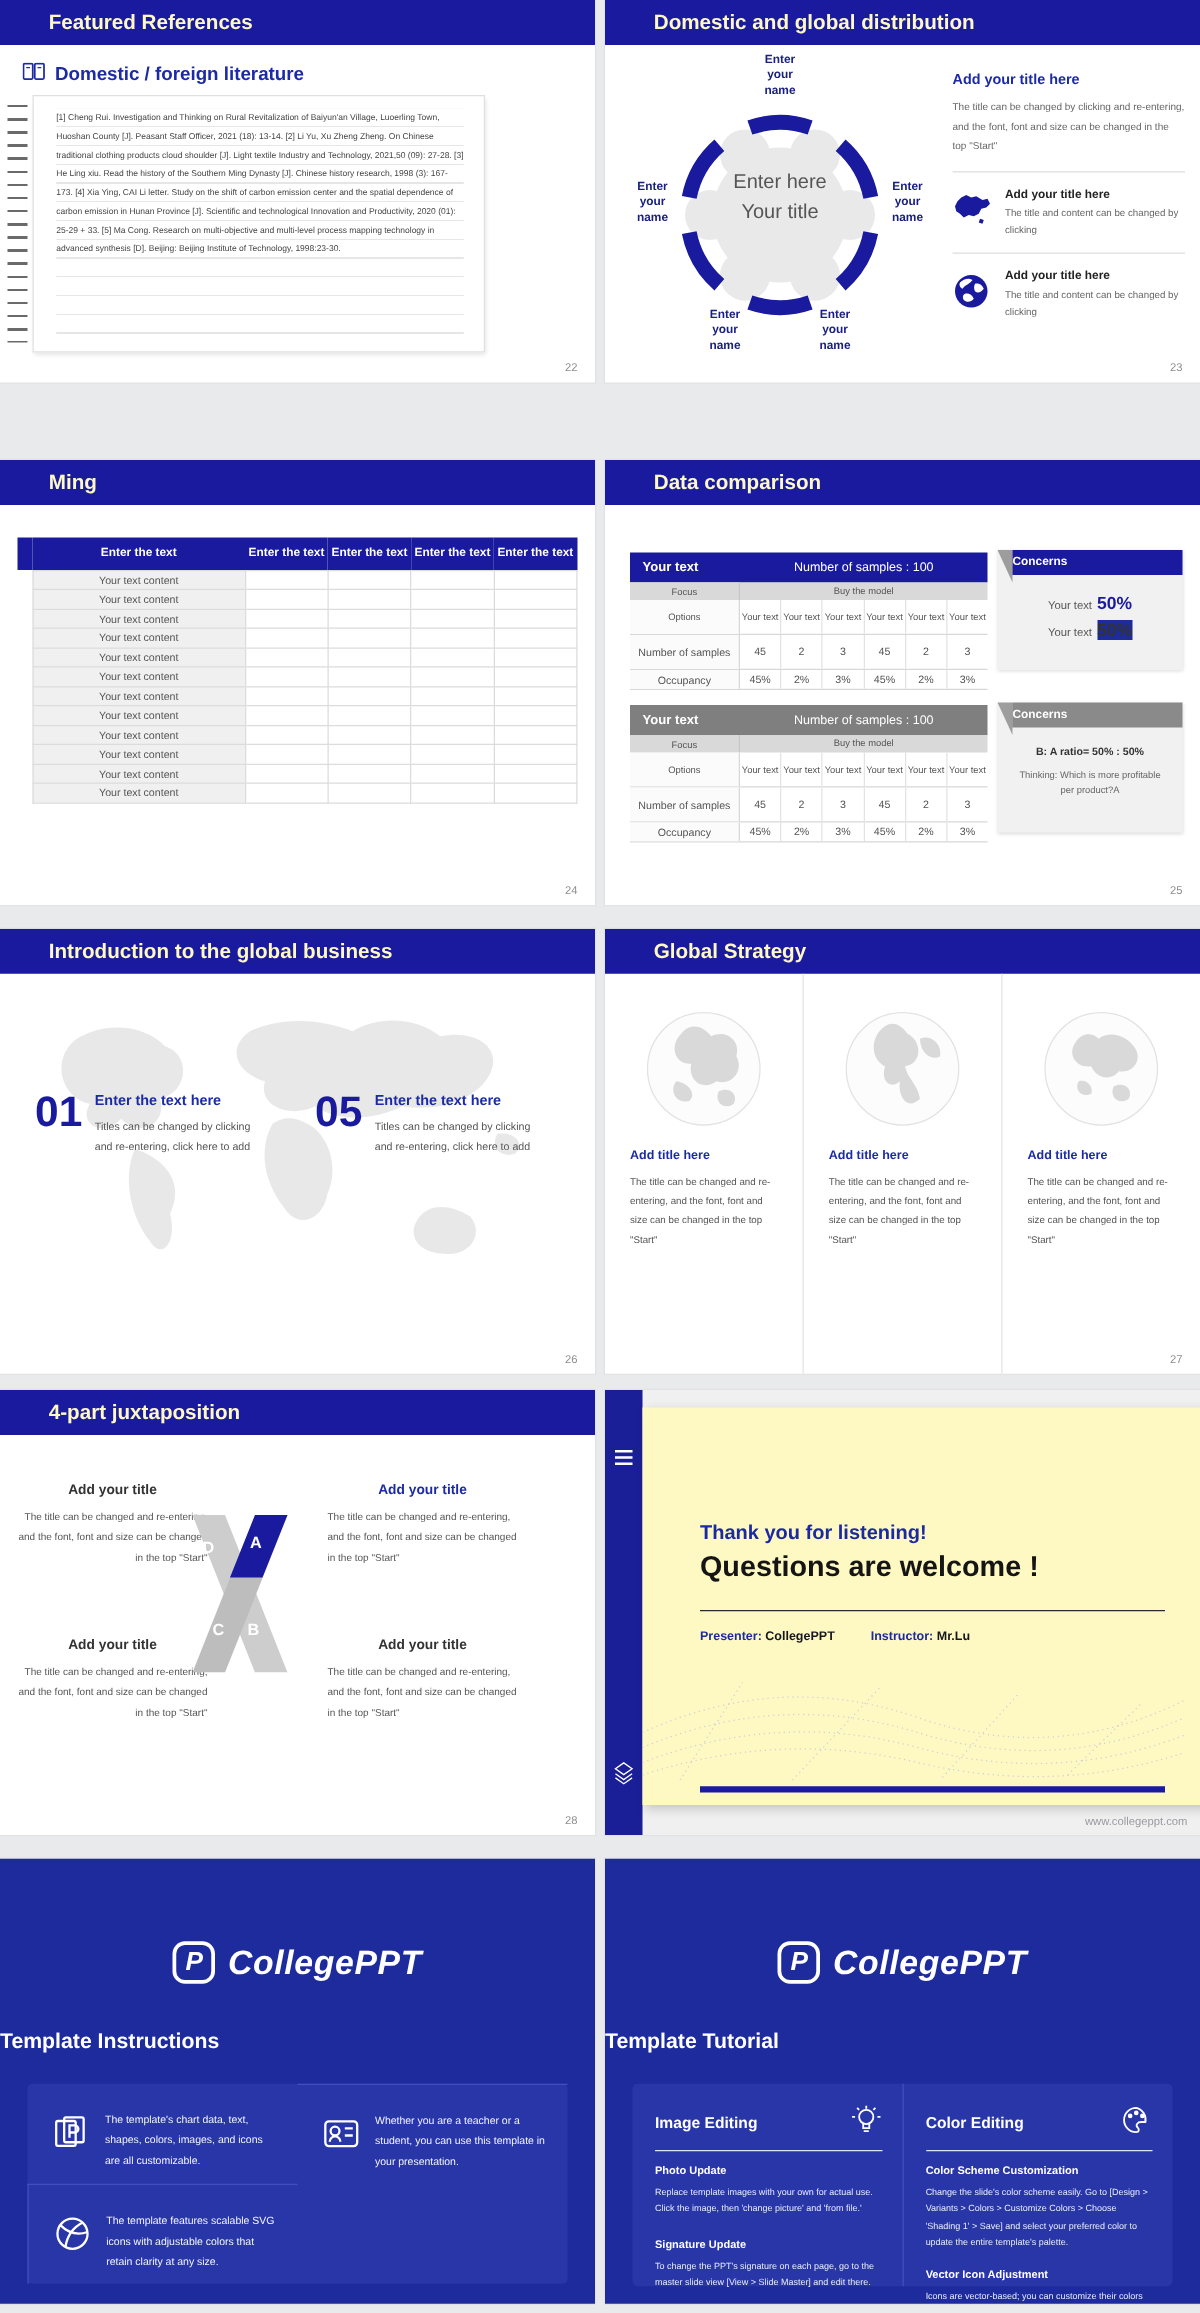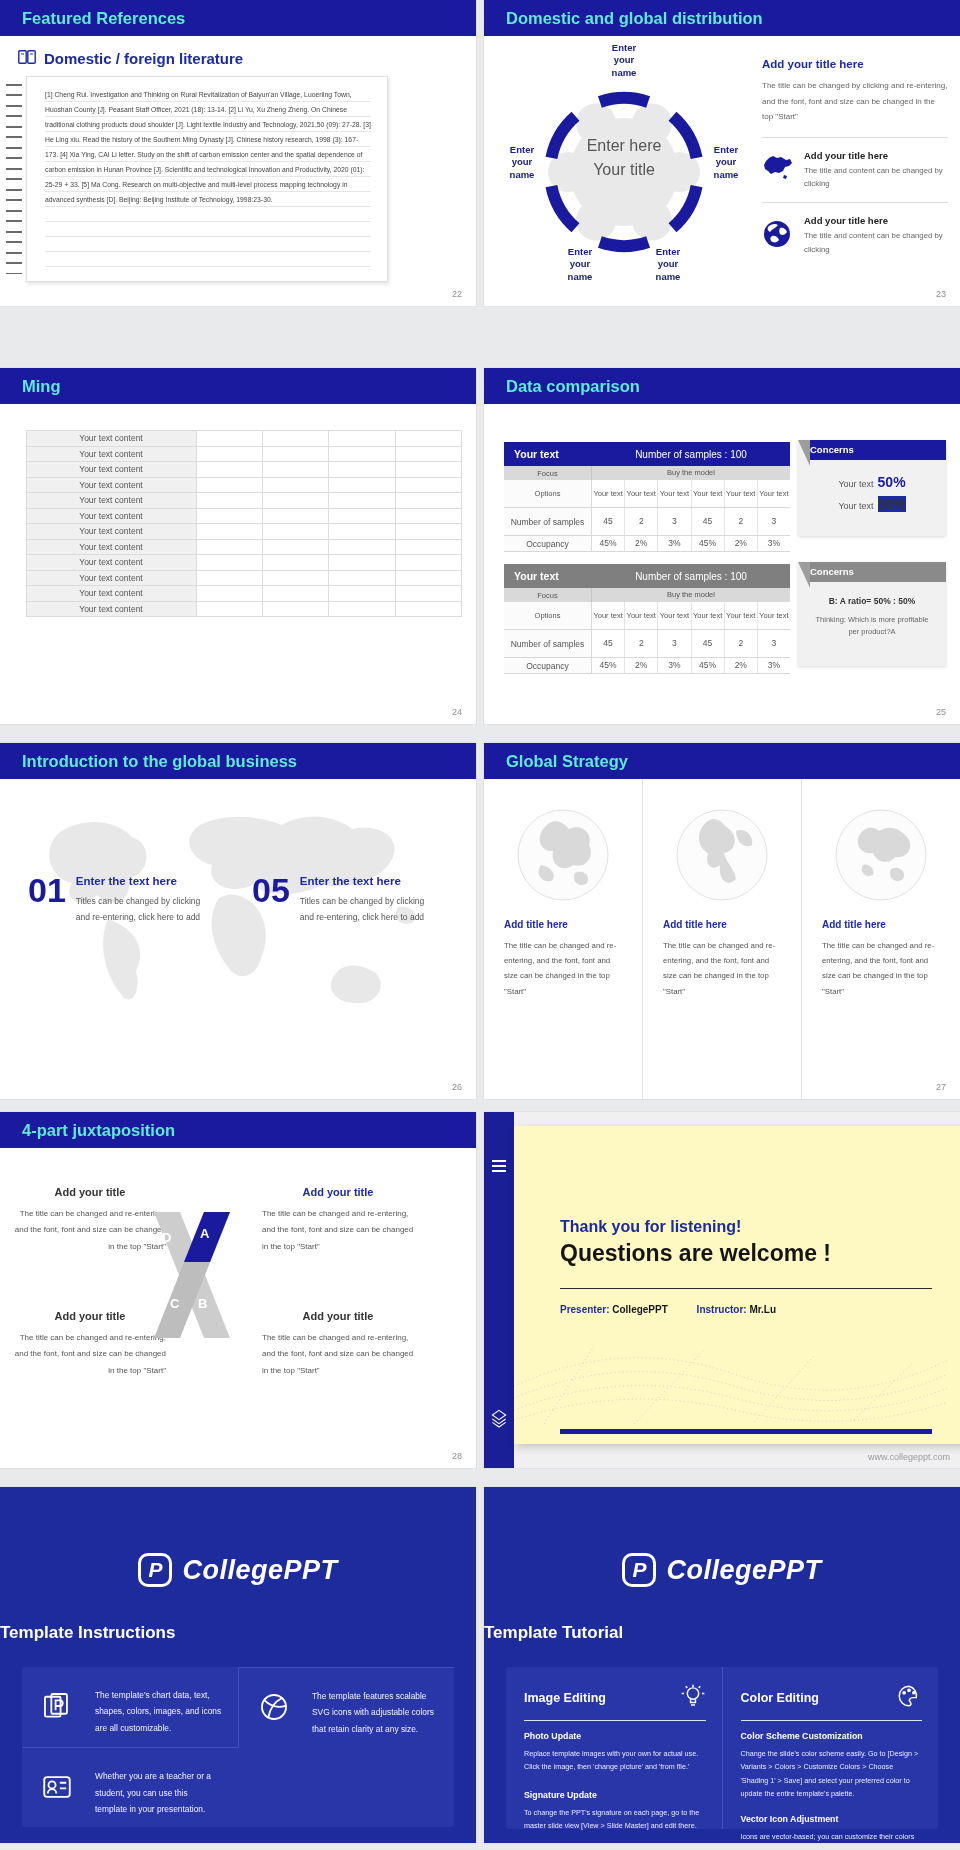--- a/index.html
+++ b/index.html
@@ -1,19 +1,19 @@
 <!DOCTYPE html>
 <html><head>
 <meta charset="utf-8">
 <style>
 *{margin:0;padding:0;box-sizing:border-box}
 html,body{width:960px;height:1850px}
 body{background:#e9eaec;font-family:"Liberation Sans",sans-serif;position:relative;overflow:hidden}
 .slide{position:absolute;background:#fff;overflow:hidden;box-shadow:0 0 0 1px #e2e2e4}
-.titlebar{height:36px;background:#1a1a9e;color:#5eead4;font-weight:bold;font-size:16.5px;display:flex;align-items:center;padding-left:22px}
+.titlebar{height:36px;background:#1a1a9e;color:#fef9c3;font-weight:bold;font-size:16.5px;display:flex;align-items:center;padding-left:39px}
 .pagenum{position:absolute;right:14px;bottom:7px;font-size:9px;color:#8f8f8f}
 
 .lit-head{position:absolute;left:18px;top:50px;display:flex;align-items:center;gap:8px;color:#1b2aa6;font-weight:bold;font-size:15px}
 .spiral{position:absolute;left:6px;top:84px;width:16px;height:190px;background:repeating-linear-gradient(to bottom,#6a6a6a 0 2px,transparent 2px 10.5px)}
 .paper{position:absolute;left:26px;top:76px;width:362px;height:206px;background:#fff;border:1px solid #e0e0e0;box-shadow:1px 2px 4px rgba(0,0,0,.12)}
 .refs{margin:10px 16px 0 18px;font-size:6.8px;color:#444;line-height:15px;background:repeating-linear-gradient(to bottom,transparent 0 14px,#e6e6e6 14px 15px);height:182px}
 
 .diag{position:absolute;left:12px;top:42px;width:256px;height:260px}
 .diag svg{position:absolute;left:0;top:0}
 .node{position:absolute;width:44px;text-align:center;font-weight:bold;color:#1a2080;font-size:9.5px;line-height:1.3}
@@ -94,21 +94,21 @@
 .mesh{position:absolute;left:0;bottom:18px}
 .weblink{position:absolute;right:10px;bottom:6px;font-size:9px;color:#9a9aa0}
 .clogo{position:absolute;right:22px;top:36px}
 
 .dark{background:#1d2b9d;color:#fff}
 .brandrow{position:absolute;top:66px;left:0;right:0;display:flex;justify-content:center;align-items:center;gap:10px}
 .brandmark{width:34px;height:34px;border:3px solid #fff;border-radius:10px;display:flex;align-items:center;justify-content:center;font-weight:bold;font-style:italic;font-size:21px;color:#fff}
 .brandname{font-size:27px;font-weight:bold;font-style:italic;letter-spacing:.5px}
 .dark-h{position:absolute;top:136px;left:0;right:0;font-size:17px;font-weight:bold}
 .panel4{position:absolute;left:22px;right:22px;top:180px;bottom:16px;background:#2836a8;border-radius:4px;display:grid;grid-template-columns:1fr 1fr;grid-template-rows:1fr 1fr}
-.p4cell{padding:20px 16px 10px 18px;display:flex;gap:21px}
+.p4cell{padding:20px 16px 10px 18px;display:flex;gap:10px}
 .p4cell.bl{border-top:1px solid #4250bd}
 .p4cell.br{border-top:1px solid #4250bd;border-left:1px solid #4250bd}
 .p4cell.tr{border-left:1px solid #4250bd}
 .p4cell .txt{font-size:8.4px;line-height:1.95;color:#f2f4ff}
 .p4cell .ic{flex:0 0 34px;padding-top:2px}
 .tutpanel{position:absolute;left:22px;right:22px;top:180px;bottom:14px;background:#2836a8;border-radius:4px;display:flex}
 .tutcol{flex:1;padding:16px 16px 0 18px}
 .tutcol.right{border-left:1px solid #4250bd}
 .tuthead{display:flex;justify-content:space-between;align-items:center;font-size:12.5px;font-weight:bold;border-bottom:1px solid #dfe3ff;padding-bottom:8px;margin-bottom:10px}
 .tutsub{font-size:8.8px;font-weight:bold;margin:10px 0 6px}
@@ -219,20 +219,28 @@
   <table class="formtbl">
     <colgroup>
         <col style="width:12px">
         <col style="width:170px">
         <col>
         <col>
         <col>
         <col>
       </colgroup>
     <tbody>
+        <tr>
+      <th class="sp"></th>
+      <th>Enter the text</th>
+      <th>Enter the text</th>
+      <th>Enter the text</th>
+      <th>Enter the text</th>
+      <th>Enter the text</th>
+    </tr>
     <tr>
           <td class="sp"></td>
           <td class="lbl">Your text content</td>
           <td></td>
           <td></td>
           <td></td>
           <td></td>
         </tr>
     <tr>
           <td class="sp"></td>
@@ -581,40 +589,40 @@
     <div class="p4cell tl">
       <span class="ic">
         <svg width="34" height="34" viewBox="0 0 48 48" fill="none" stroke="#fff" stroke-width="2.6">
             <rect x="7" y="11" width="22" height="28" rx="2"></rect>
             <rect x="16" y="7" width="22" height="28" rx="2"></rect>
             <path d="M22,16 h6 a4,4 0 0 1 0,8 h-6 z M22,16 v14"></path>
           </svg>
       </span>
       <div class="txt">The template's chart data, text, shapes, colors, images, and icons are all customizable.</div>
     </div>
-    <div class="p4cell br">
-      <span class="ic">
-        <svg width="34" height="34" viewBox="0 0 48 48" fill="none" stroke="#fff" stroke-width="2.6">
-            <circle cx="24" cy="24" r="17"></circle>
-            <path d="M10,14 C20,24 30,26 41,22"></path>
-            <path d="M16,39 C18,26 26,16 36,11"></path>
-          </svg>
-      </span>
-      <div class="txt">The template features scalable SVG icons with adjustable colors that retain clarity at any size.</div>
-    </div>
     <div class="p4cell bl">
       <span class="ic">
         <svg width="34" height="34" viewBox="0 0 48 48" fill="none" stroke="#fff" stroke-width="2.6">
             <rect x="6" y="10" width="36" height="28" rx="4"></rect>
             <circle cx="17" cy="21" r="5"></circle>
             <path d="M11,33 a6,6 0 0 1 12,0"></path>
             <path d="M28,18 h9 M28,26 h9"></path>
           </svg>
       </span>
       <div class="txt">Whether you are a teacher or a student, you can use this template in your presentation.</div>
+    </div>
+    <div class="p4cell br">
+      <span class="ic">
+        <svg width="34" height="34" viewBox="0 0 48 48" fill="none" stroke="#fff" stroke-width="2.6">
+            <circle cx="24" cy="24" r="17"></circle>
+            <path d="M10,14 C20,24 30,26 41,22"></path>
+            <path d="M16,39 C18,26 26,16 36,11"></path>
+          </svg>
+      </span>
+      <div class="txt">The template features scalable SVG icons with adjustable colors that retain clarity at any size.</div>
     </div>
   </div>
 </div>
 
 <div class="slide dark" style="left:484px;top:1487px;width:476px;height:356px">
   <div class="brandrow">
     <span class="brandmark">P</span>
     <span class="brandname">CollegePPT</span>
   </div>
   <div class="dark-h">Template Tutorial</div>

